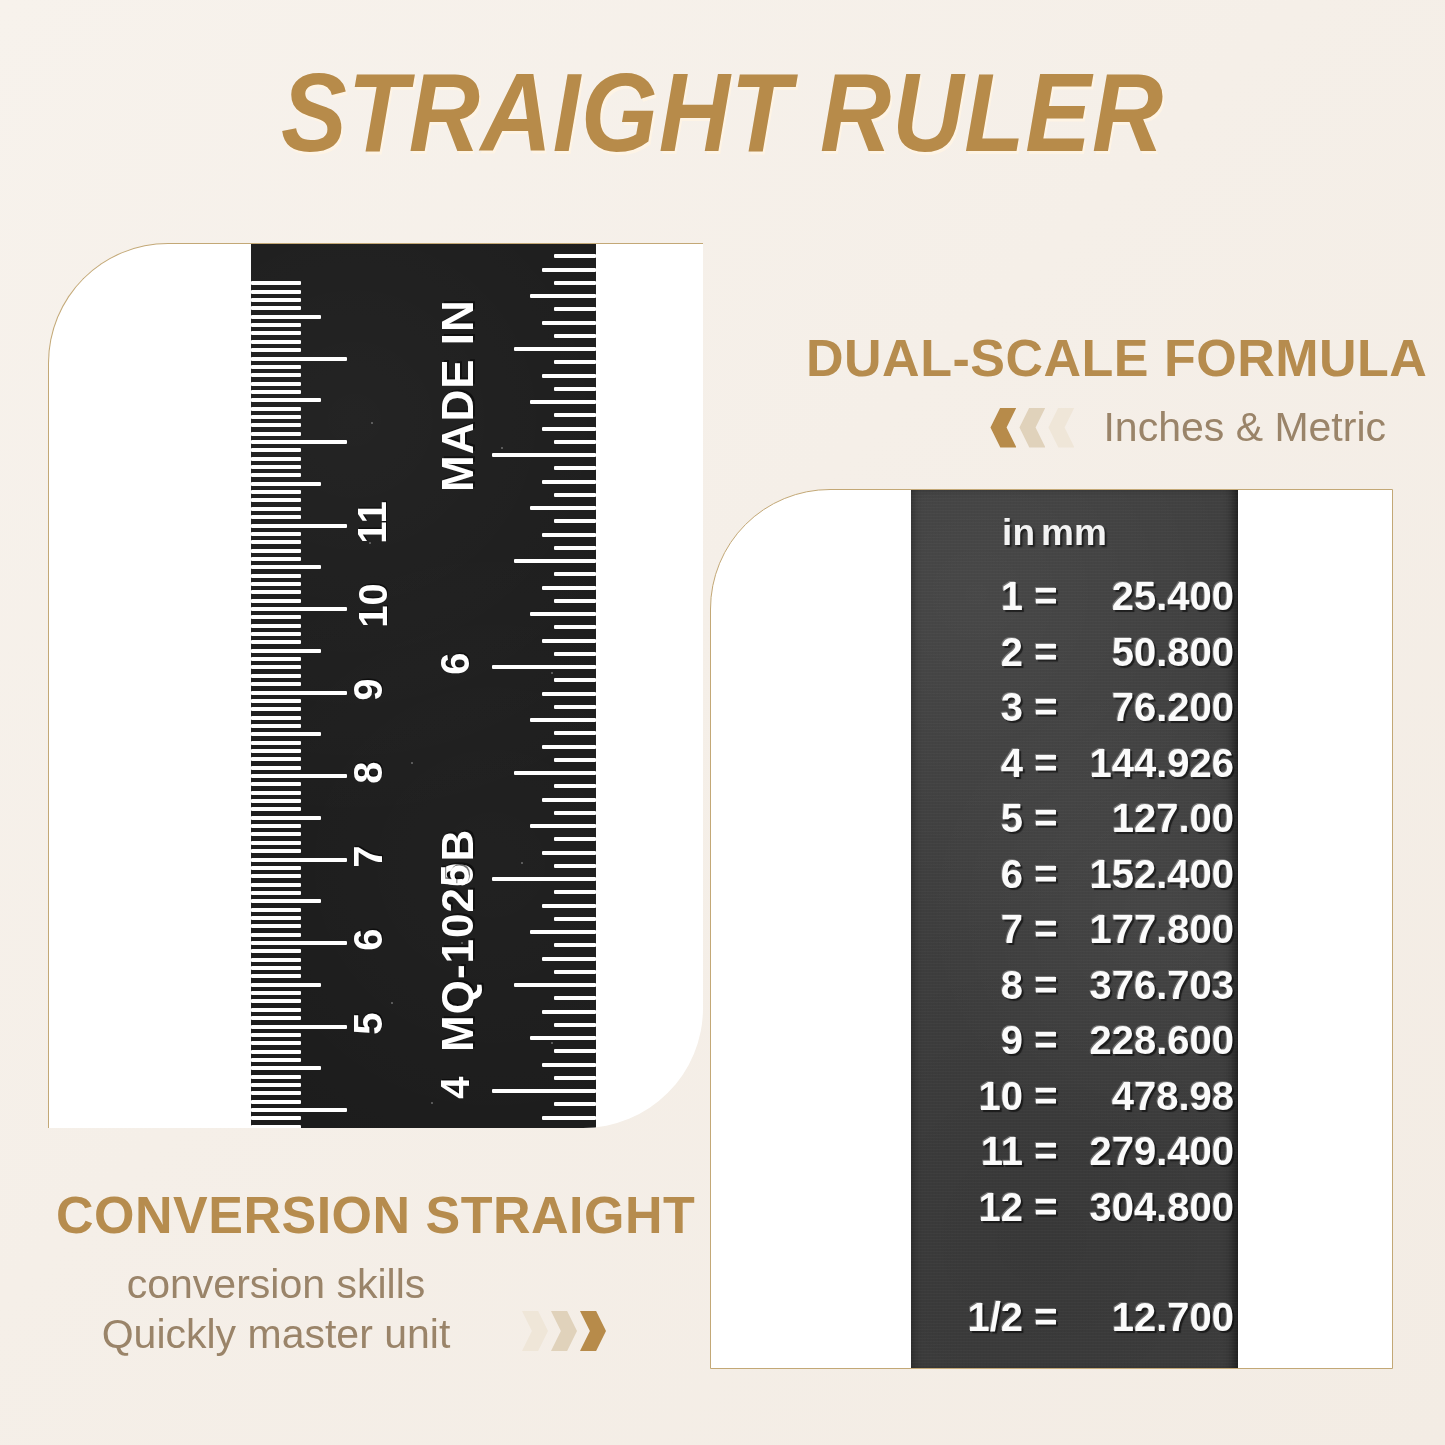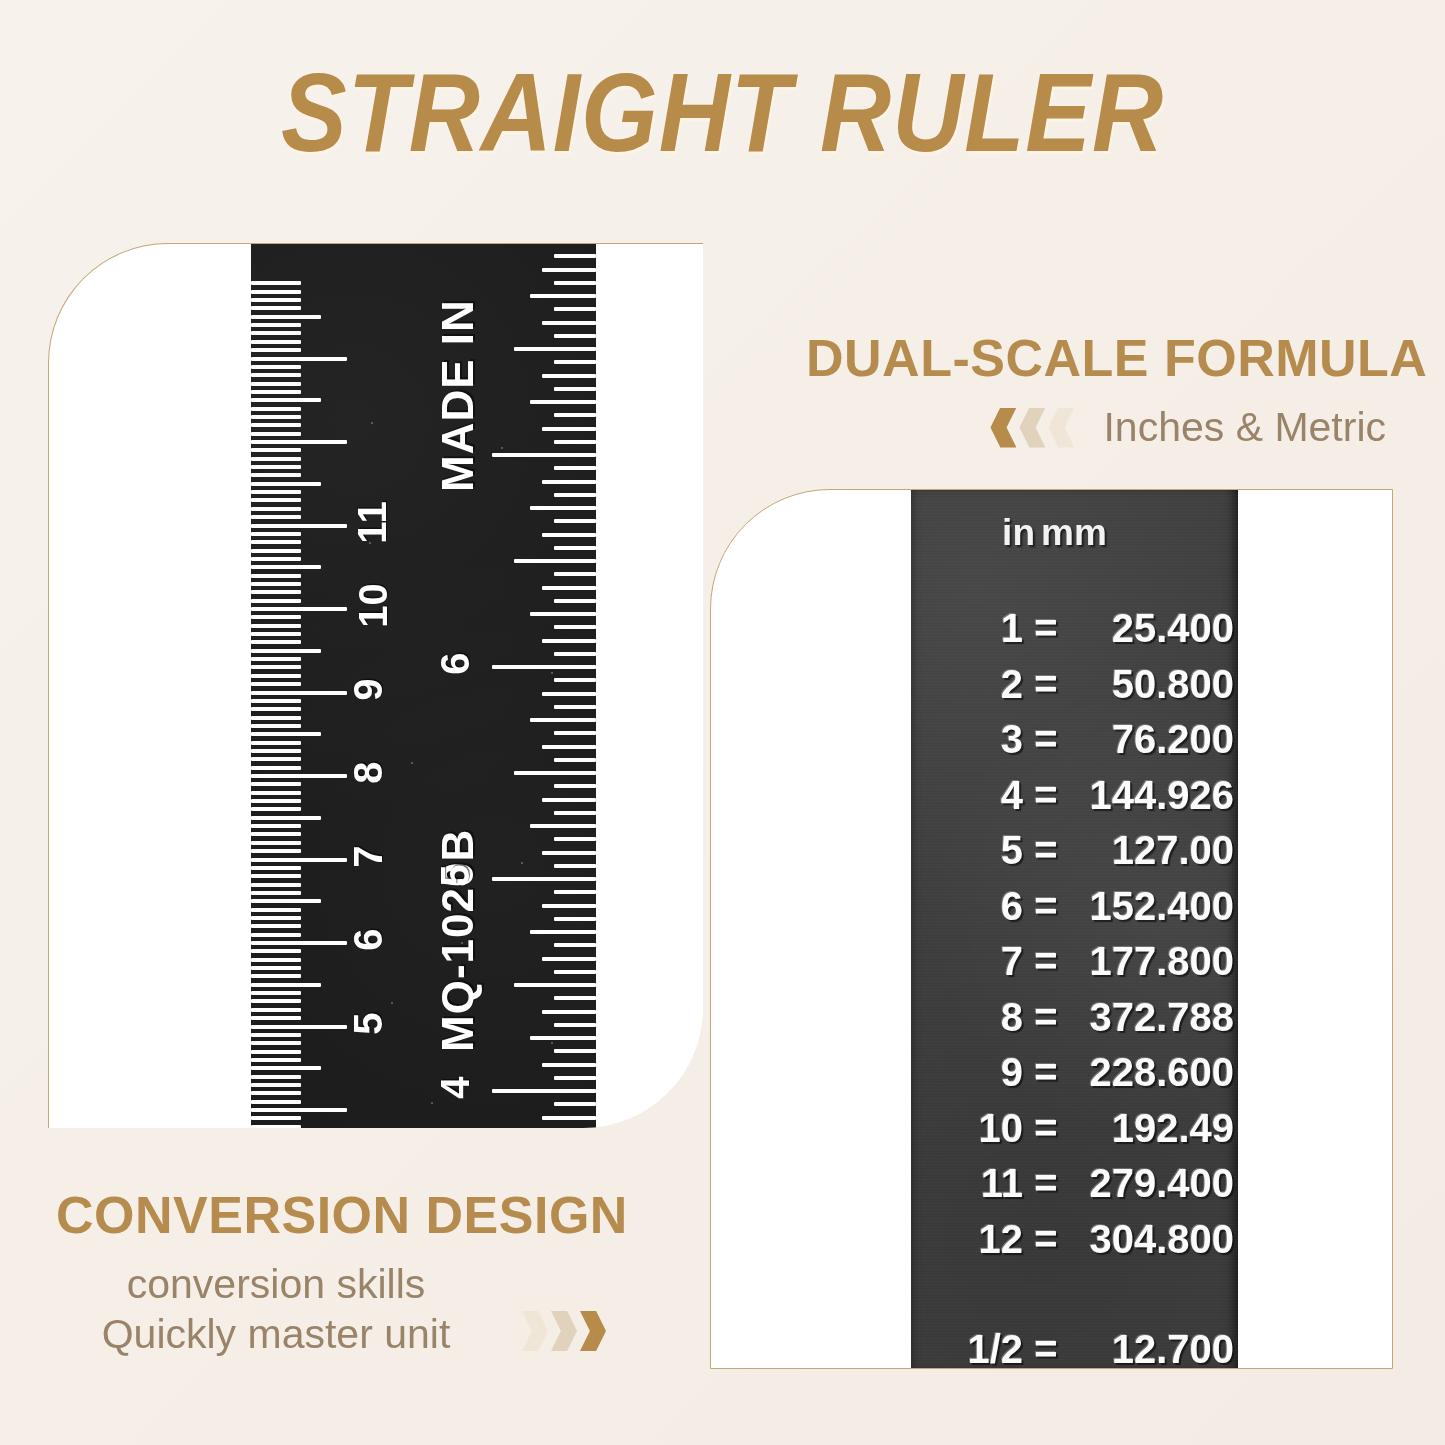--- a/index.html
+++ b/index.html
@@ -160,21 +160,21 @@
     position: relative;
     z-index: 2;
     padding-top: 24px;
   }
   .conv-head {
     display: flex;
     font-size: 37px;
     font-weight: bold;
     color: #f2f2f2;
     text-shadow: 2px 2px 2px rgba(0,0,0,0.6);
-    margin-bottom: 52px;
+    margin-bottom: 20px;
   }
   .conv-head .h-in  { width: 130px; text-align: right; padding-right: 6px; }
   .conv-head .h-mm  { width: 185px; }
 
   .conv-row {
     display: flex;
     align-items: baseline;
     font-size: 40px;
     font-weight: bold;
     color: #fbfbfb;
@@ -506,31 +506,31 @@
             <span class="c-mm">152.400</span>
           </div>
           <div class="conv-row">
             <span class="c-in">7</span>
             <span class="c-eq">=</span>
             <span class="c-mm">177.800</span>
           </div>
           <div class="conv-row">
             <span class="c-in">8</span>
             <span class="c-eq">=</span>
-            <span class="c-mm">372.788</span>
+            <span class="c-mm">376.703</span>
           </div>
           <div class="conv-row">
             <span class="c-in">9</span>
             <span class="c-eq">=</span>
             <span class="c-mm">228.600</span>
           </div>
           <div class="conv-row">
             <span class="c-in">10</span>
             <span class="c-eq">=</span>
-            <span class="c-mm">192.49</span>
+            <span class="c-mm">478.98</span>
           </div>
           <div class="conv-row">
             <span class="c-in">11</span>
             <span class="c-eq">=</span>
             <span class="c-mm">279.400</span>
           </div>
           <div class="conv-row">
             <span class="c-in">12</span>
             <span class="c-eq">=</span>
             <span class="c-mm">304.800</span>
@@ -556,21 +556,21 @@
     <div id="dual-scale-chevrons">
         <span class="chev chev-left" style="background: rgb(183, 139, 74);"></span>
         <span class="chev chev-left" style="background: rgb(224, 210, 187);"></span>
         <span class="chev chev-left" style="background: rgb(239, 230, 216);"></span>
       </div>
     <div class="head-sub">Inches &amp; Metric</div>
   </div>
 </div>
 
 <div id="conversion-block">
-  <div id="conversion-title" class="head-big">CONVERSION DESIGN</div>
+  <div id="conversion-title" class="head-big">CONVERSION STRAIGHT</div>
   <div id="conversion-row">
     <div id="conversion-sub">
       <div class="head-sub">conversion skills</div>
       <div class="head-sub">Quickly master unit</div>
     </div>
     <div id="conversion-chevrons">
         <span class="chev chev-right" style="background: rgb(239, 230, 216);"></span>
         <span class="chev chev-right" style="background: rgb(224, 210, 187);"></span>
         <span class="chev chev-right" style="background: rgb(183, 139, 74);"></span>
       </div>

